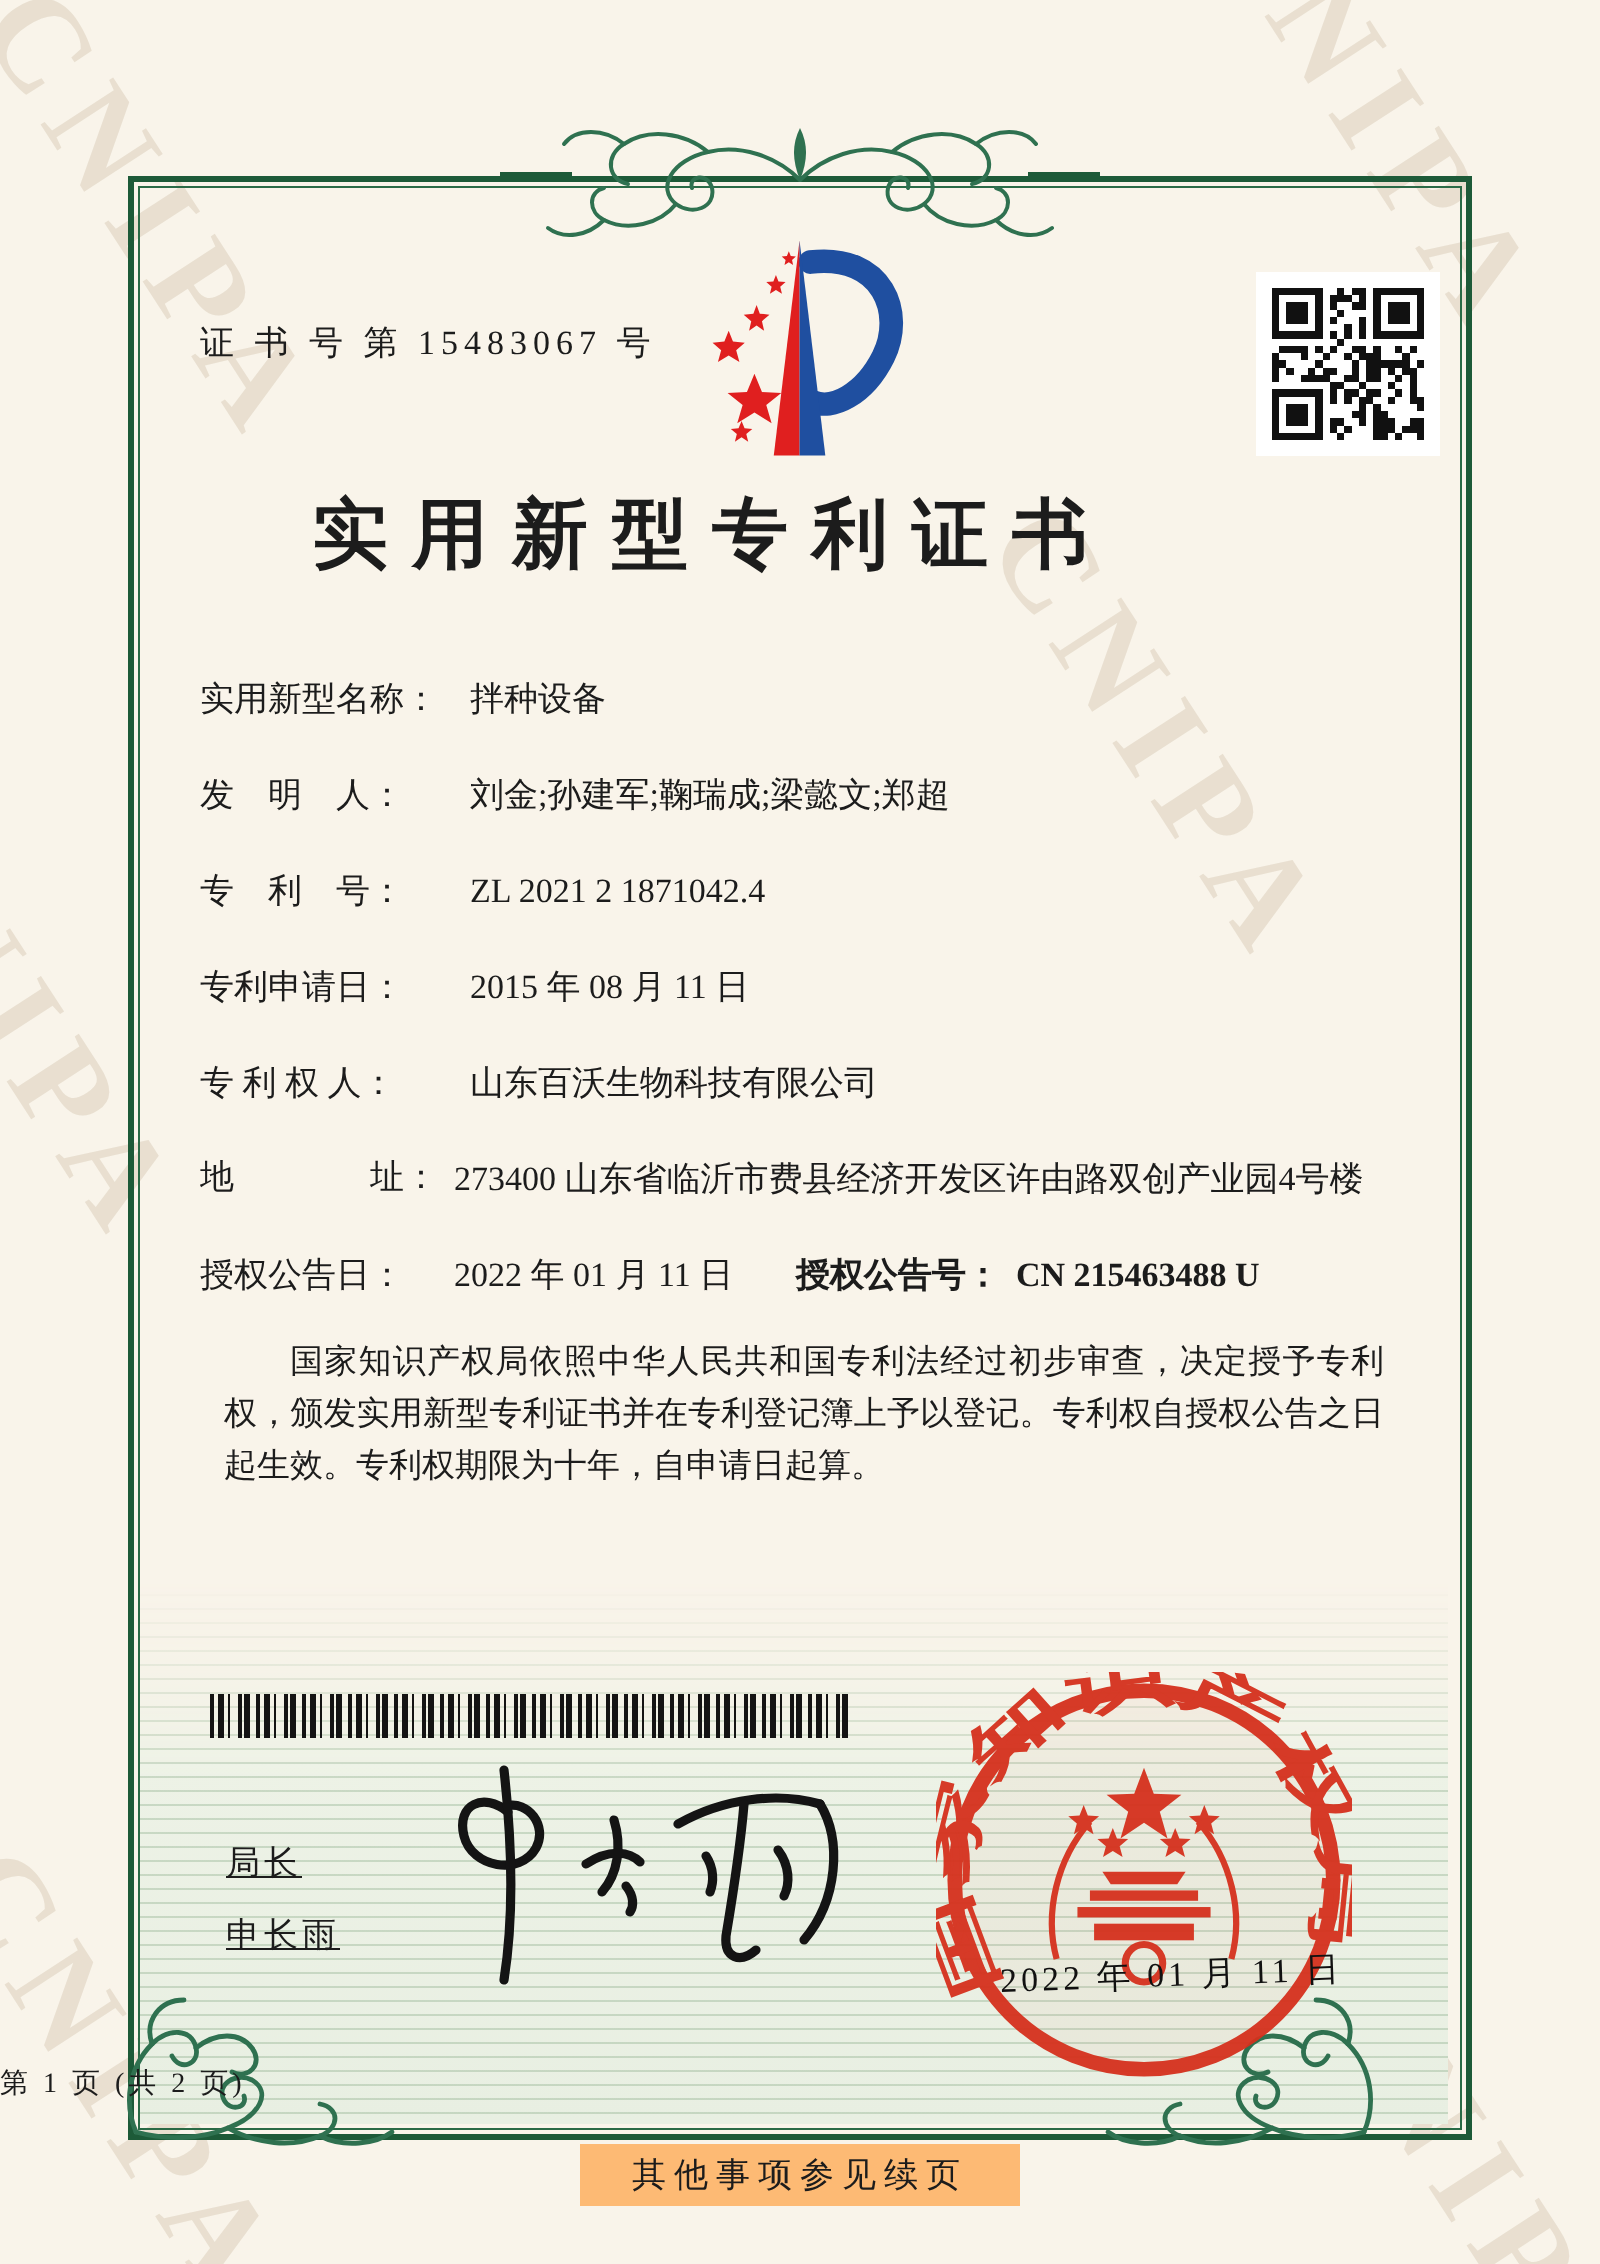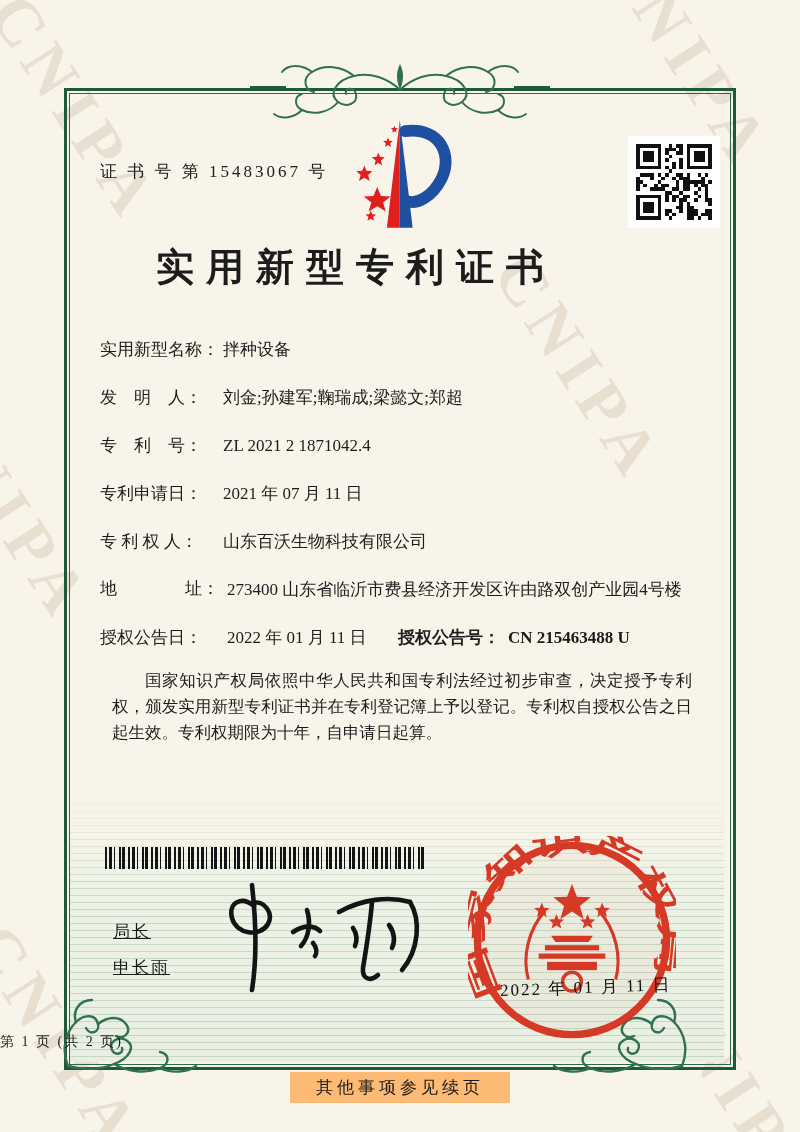--- a/index.html
+++ b/index.html
@@ -43,21 +43,21 @@
     text-align:center;font-size:38px;font-weight:bold;letter-spacing:12px;
   }
   
   .logo{position:absolute;left:338px;top:116px;z-index:4;}
   
   .qr-box{position:absolute;left:628px;top:136px;width:92px;height:92px;background:#fff;z-index:4;
     display:flex;align-items:center;justify-content:center;}
   
   .row{position:absolute;left:100px;z-index:4;font-size:17px;line-height:24px;white-space:nowrap;}
   .row .lbl{display:inline-block;min-width:119px;}
-  .row .val{margin-left:4px;}
+  .row .val{margin-left:16px;}
   .row .val-wrap{display:inline-block;margin-left:8px;width:478px;white-space:normal;vertical-align:top;line-height:25px;}
   .row2{position:absolute;z-index:4;font-size:17px;white-space:nowrap;}
   
   .body-text{
     position:absolute;left:100px;top:656px;width:604px;z-index:4;
     font-size:16.5px;line-height:26px;text-align:justify;
   }
   .body-text p{margin:12px;text-indent:2em;}
   
   .barcode{
@@ -382,21 +382,21 @@
 <div class="row" style="top:338px">
   <span class="lbl">实用新型名称：</span><span class="val">拌种设备</span>
 </div>
 <div class="row" style="top:386px">
   <span class="lbl">发　明　人：</span><span class="val">刘金;孙建军;鞠瑞成;梁懿文;郑超</span>
 </div>
 <div class="row" style="top:434px">
   <span class="lbl">专　利　号：</span><span class="val">ZL 2021 2 1871042.4</span>
 </div>
 <div class="row" style="top:482px">
-  <span class="lbl">专利申请日：</span><span class="val">2021 年 07 月 11 日</span>
+  <span class="lbl">专利申请日：</span><span class="val">2015 年 08 月 11 日</span>
 </div>
 <div class="row" style="top:530px">
   <span class="lbl">专 利 权 人：</span><span class="val">山东百沃生物科技有限公司</span>
 </div>
 <div class="row" style="top:577px">
   <span class="lbl">地　　　　址：</span><span class="val-wrap">273400 山东省临沂市费县经济开发区许由路双创产业园4号楼</span>
 </div>
 <div class="row2" style="left:100px;top:626px;">
   <span class="lbl" style="display:inline-block;min-width:119px;">授权公告日：</span><span style="margin-left:8px;">2022 年 01 月 11 日</span>
 </div>

